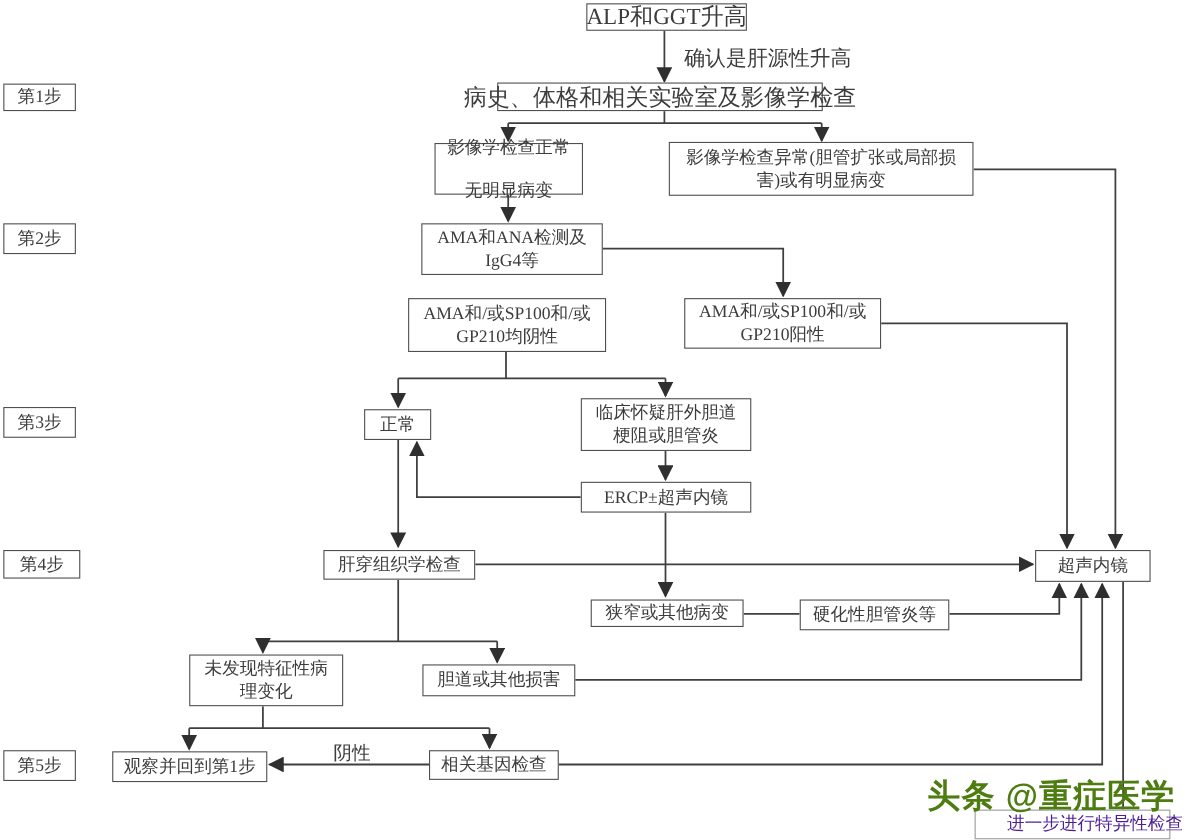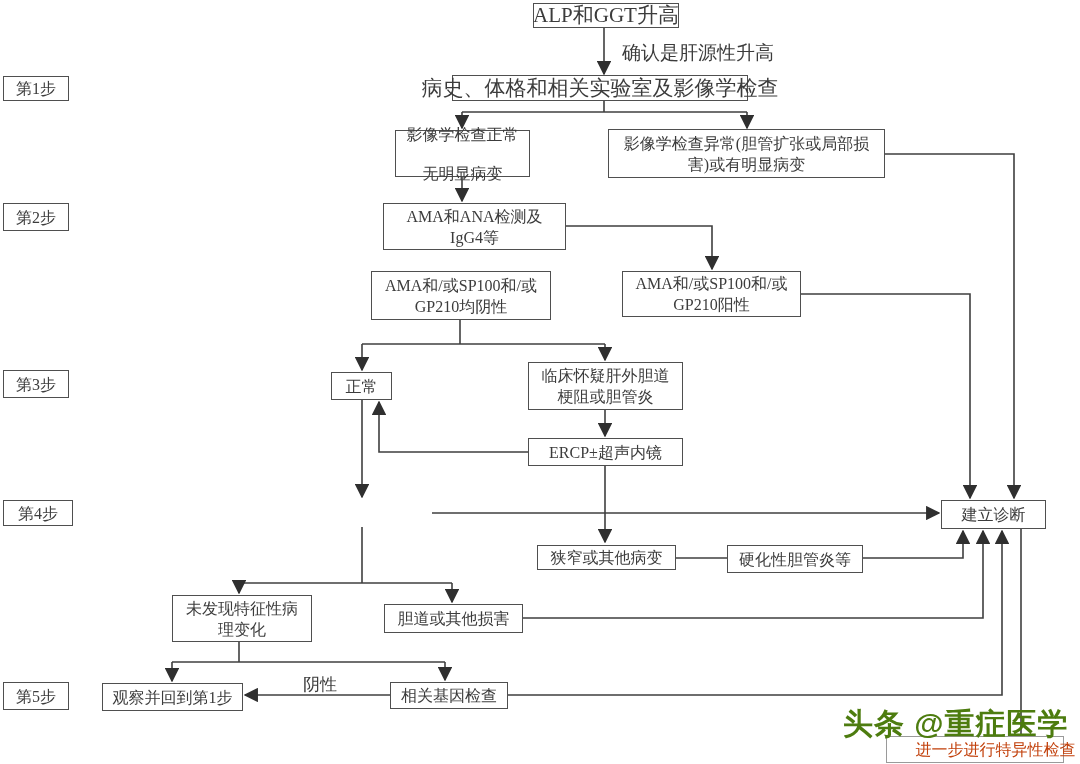--- a/index.html
+++ b/index.html
@@ -5,21 +5,21 @@
   html,body{margin:0;padding:0;background:#ffffff;}
   #canvas{position:relative;width:1080px;height:764px;background:#ffffff;overflow:hidden;
           font-family:"Liberation Serif","DejaVu Serif",serif;}
   #wires{position:absolute;left:0;top:0;z-index:0;}
   .node{position:absolute;box-sizing:border-box;border:1.6px solid #4f4f4f;background:#ffffff;
         display:flex;flex-direction:column;align-items:center;justify-content:center;text-align:center;
         color:#3c3c3c;font-size:16px;line-height:21px;z-index:2;padding:1px 2px;}
   .node span{display:block;white-space:nowrap;}
   .step{font-size:16px;}
   .fs-lg{font-size:21px;}
-  .faded{border-color:#9a9a9a;color:#c2410c;z-index:1;padding-left:43px;}
+  .faded{border-color:#9a9a9a;color:#4c1d95;z-index:1;padding-left:43px;}
   .edge-label{position:absolute;color:#3c3c3c;z-index:2;white-space:nowrap;}
   #lbl-confirm{left:622px;top:40px;font-size:19px;}
   #lbl-negative{left:303px;top:673px;font-size:17px;}
   #watermark{position:absolute;left:843px;top:704px;z-index:3;color:#4d7c0f;font-weight:bold;
              font-size:30px;letter-spacing:1px;white-space:nowrap;
              font-family:"Liberation Sans","DejaVu Sans",sans-serif;}
 </style>
 </head>
 <body>
 
@@ -96,21 +96,21 @@
   <div class="node" style="left:395px;top:130px;width:135px;height:47px;gap:18px;">
     <span>影像学检查正常</span>
     <span>无明显病变</span>
   </div>
 
   <div class="node" style="left:608px;top:129px;width:277px;height:49px;">
     <span>影像学检查异常(胆管扩张或局部损</span>
     <span>害)或有明显病变</span>
   </div>
 
-  <div class="node" style="left:383px;top:203px;width:183px;height:47px;">
+  <div class="node" style="left:383px;top:203px;width:165px;height:47px;">
     <span>AMA和ANA检测及</span>
     <span>IgG4等</span>
   </div>
 
   <div class="node" style="left:371px;top:271px;width:180px;height:49px;">
     <span>AMA和/或SP100和/或</span>
     <span>GP210均阴性</span>
   </div>
 
   <div class="node" style="left:622px;top:271px;width:179px;height:46px;">
@@ -124,23 +124,26 @@
 
   <div class="node" style="left:528px;top:362px;width:155px;height:48px;">
     <span>临床怀疑肝外胆道</span>
     <span>梗阻或胆管炎</span>
   </div>
 
   <div class="node" style="left:528px;top:438px;width:155px;height:28px;">
       <span>ERCP±超声内镜</span>
     </div>
 
+  <div class="node" style="left:294px;top:500px;width:138px;height:27px;">
+      <span>肝穿组织学检查</span>
+    </div>
 
   <div class="node" style="left:941px;top:500px;width:105px;height:29px;">
-      <span>建立诊断</span>
+      <span>超声内镜</span>
     </div>
 
   <div class="node" style="left:537px;top:545px;width:139px;height:25px;">
       <span>狭窄或其他病变</span>
     </div>
 
   <div class="node" style="left:727px;top:545px;width:136px;height:28px;">
       <span>硬化性胆管炎等</span>
     </div>
 

